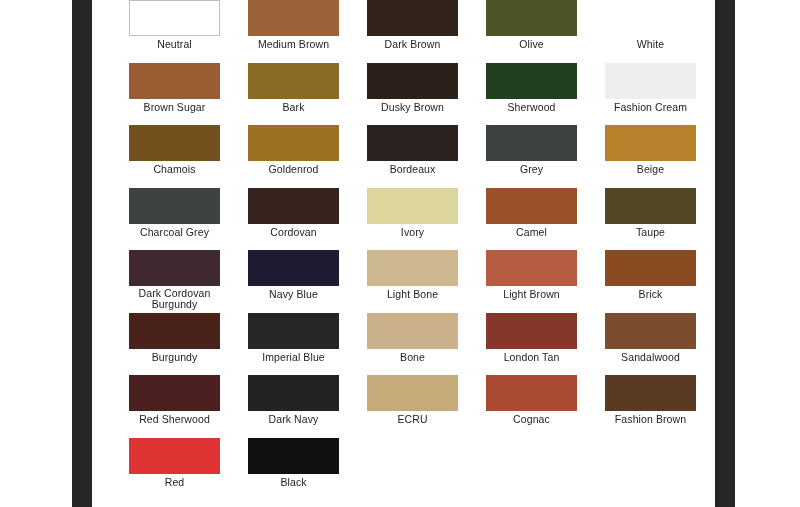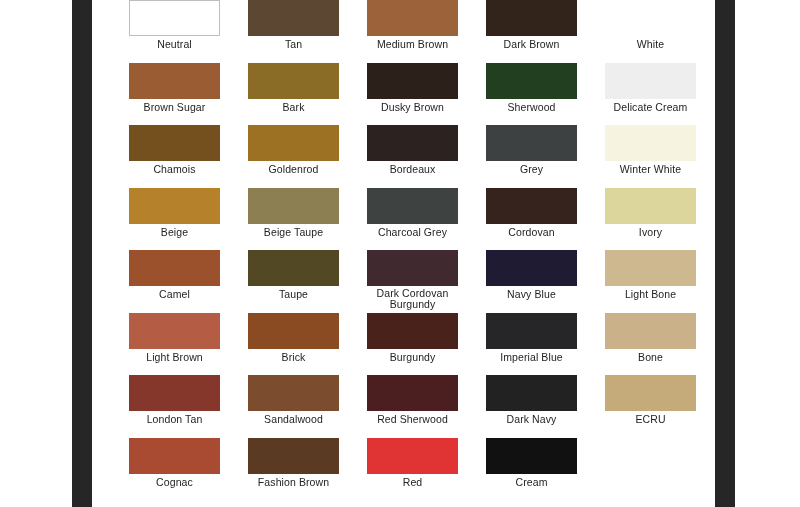--- a/index.html
+++ b/index.html
@@ -102,32 +102,32 @@
 
   <div class="frame-bar right" style="background: rgb(38, 38, 38);"></div>
 
   <div id="swatch-sheet" style="background: rgb(255, 255, 255);">
     <div id="swatch-grid" style="color: rgb(35, 35, 35);">
         <div class="swatch-cell">
           <div class="swatch-chip bordered" style="background: rgb(255, 255, 255);"></div>
           <span class="swatch-label">Neutral</span>
         </div>
         <div class="swatch-cell">
-          <div class="swatch-chip" style="background: rgb(92, 71, 51);"></div>
-          <span class="swatch-label">Tan</span>
-        </div>
-        <div class="swatch-cell">
           <div class="swatch-chip" style="background: rgb(156, 98, 57);"></div>
           <span class="swatch-label">Medium Brown</span>
         </div>
         <div class="swatch-cell">
           <div class="swatch-chip" style="background: rgb(51, 36, 27);"></div>
           <span class="swatch-label">Dark Brown</span>
         </div>
         <div class="swatch-cell">
+          <div class="swatch-chip" style="background: rgb(77, 84, 38);"></div>
+          <span class="swatch-label">Olive</span>
+        </div>
+        <div class="swatch-cell">
           <div class="swatch-chip" style="background: rgb(255, 255, 255);"></div>
           <span class="swatch-label">White</span>
         </div>
         <div class="swatch-cell">
           <div class="swatch-chip" style="background: rgb(154, 92, 51);"></div>
           <span class="swatch-label">Brown Sugar</span>
         </div>
         <div class="swatch-cell">
           <div class="swatch-chip" style="background: rgb(138, 108, 39);"></div>
           <span class="swatch-label">Bark</span>
@@ -135,49 +135,41 @@
         <div class="swatch-cell">
           <div class="swatch-chip" style="background: rgb(43, 33, 26);"></div>
           <span class="swatch-label">Dusky Brown</span>
         </div>
         <div class="swatch-cell">
           <div class="swatch-chip" style="background: rgb(34, 64, 31);"></div>
           <span class="swatch-label">Sherwood</span>
         </div>
         <div class="swatch-cell">
           <div class="swatch-chip" style="background: rgb(238, 238, 238);"></div>
-          <span class="swatch-label">Delicate Cream</span>
+          <span class="swatch-label">Fashion Cream</span>
         </div>
         <div class="swatch-cell">
           <div class="swatch-chip" style="background: rgb(116, 80, 31);"></div>
           <span class="swatch-label">Chamois</span>
         </div>
         <div class="swatch-cell">
           <div class="swatch-chip" style="background: rgb(156, 113, 35);"></div>
           <span class="swatch-label">Goldenrod</span>
         </div>
         <div class="swatch-cell">
           <div class="swatch-chip" style="background: rgb(44, 34, 32);"></div>
           <span class="swatch-label">Bordeaux</span>
         </div>
         <div class="swatch-cell">
           <div class="swatch-chip" style="background: rgb(62, 65, 66);"></div>
           <span class="swatch-label">Grey</span>
         </div>
         <div class="swatch-cell">
-          <div class="swatch-chip" style="background: rgb(246, 244, 224);"></div>
-          <span class="swatch-label">Winter White</span>
-        </div>
-        <div class="swatch-cell">
           <div class="swatch-chip" style="background: rgb(181, 130, 43);"></div>
           <span class="swatch-label">Beige</span>
-        </div>
-        <div class="swatch-cell">
-          <div class="swatch-chip" style="background: rgb(140, 128, 83);"></div>
-          <span class="swatch-label">Beige Taupe</span>
         </div>
         <div class="swatch-cell">
           <div class="swatch-chip" style="background: rgb(62, 67, 65);"></div>
           <span class="swatch-label">Charcoal Grey</span>
         </div>
         <div class="swatch-cell">
           <div class="swatch-chip" style="background: rgb(54, 35, 29);"></div>
           <span class="swatch-label">Cordovan</span>
         </div>
         <div class="swatch-cell">
@@ -252,18 +244,18 @@
         <div class="swatch-cell">
           <div class="swatch-chip" style="background: rgb(91, 58, 36);"></div>
           <span class="swatch-label">Fashion Brown</span>
         </div>
         <div class="swatch-cell">
           <div class="swatch-chip" style="background: rgb(224, 52, 52);"></div>
           <span class="swatch-label">Red</span>
         </div>
         <div class="swatch-cell">
           <div class="swatch-chip" style="background: rgb(17, 17, 17);"></div>
-          <span class="swatch-label">Cream</span>
+          <span class="swatch-label">Black</span>
         </div>
       </div>
   </div>
 
 </div>
 
 </body></html>

